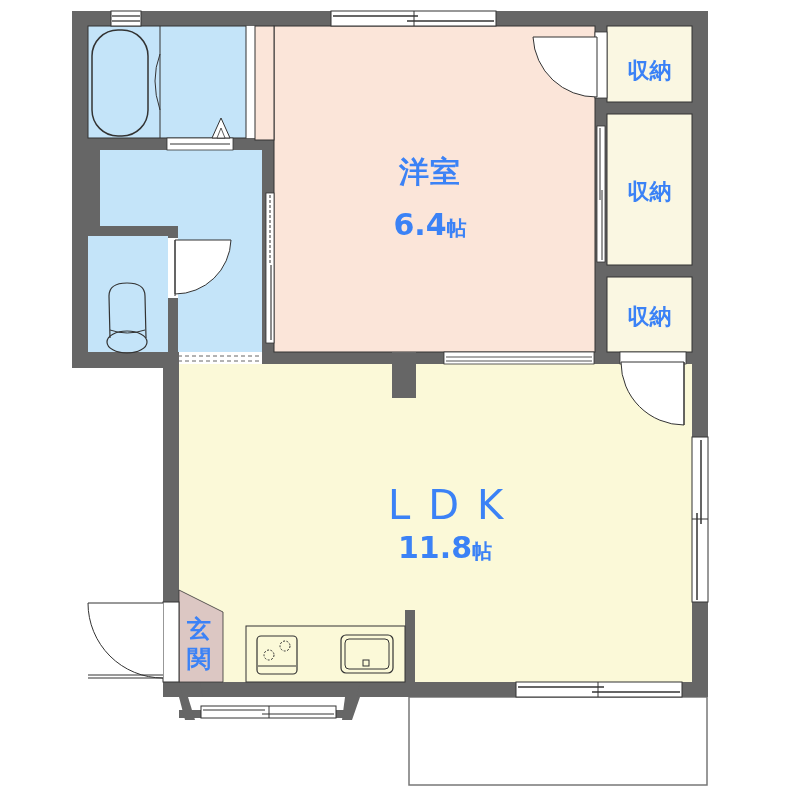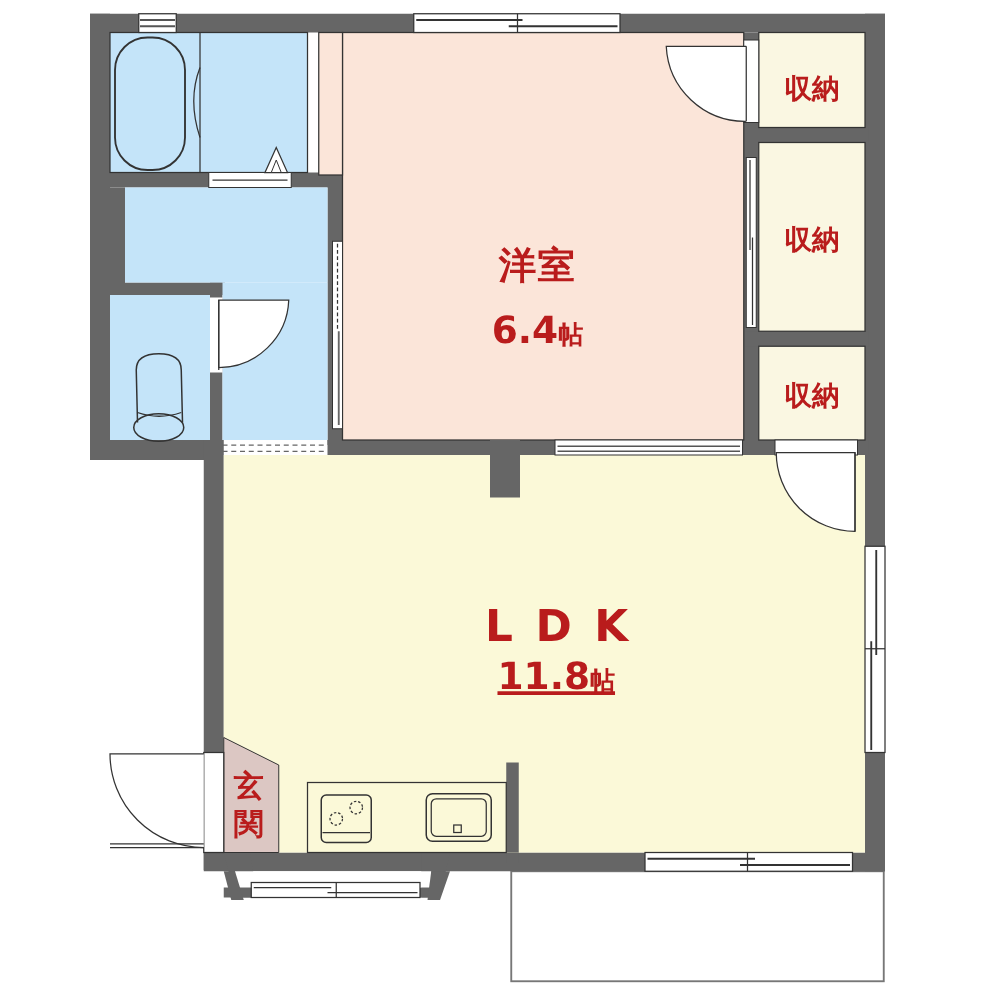--- a/index.html
+++ b/index.html
@@ -1,22 +1,22 @@
 <!DOCTYPE html>
 <html><head>
 <meta charset="utf-8">
 <style>
   html, body { margin:0; padding:0; background:#ffffff; }
   body { width:800px; height:800px; position:relative; overflow:hidden; font-family:"DejaVu Sans", sans-serif; }
   #plan { position:absolute; left:0; top:0; width:800px; height:800px; }
-  .lbl { position:absolute; color:#b91c1c; text-align:center; white-space:nowrap; font-family:"DejaVu Sans", sans-serif; }
-  .room-name { font-size:30px; font-weight:bold; letter-spacing:1px;margin-top:40px; }
+  .lbl { position:absolute; color:#3b82f6; text-align:center; white-space:nowrap; font-family:"DejaVu Sans", sans-serif; }
+  .room-name { font-size:30px; font-weight:bold; letter-spacing:1px; }
   .room-size { font-size:30px; font-weight:bold; }
   .room-size .unit { font-size:20px; font-weight:bold; }
-  .ldk-name { font-size:35px; letter-spacing:18px; font-weight:bold; }
+  .ldk-name { font-size:40px; letter-spacing:18px; font-weight:normal; }
   .storage { font-size:22px; font-weight:bold; }
   .genkan { font-size:24px; font-weight:bold; line-height:30px; width:30px; }
 </style>
 </head>
 <body>
 
 <svg id="plan" viewBox="0 0 800 800" xmlns="http://www.w3.org/2000/svg">
 
   <rect x="409" y="697" width="298" height="88" fill="#ffffff" stroke="#777" stroke-width="1.5"></rect>
 
@@ -196,21 +196,21 @@
 
 <div class="lbl" style="left:374px; top:152px; width:112px;">
   <div class="room-name">洋室</div>
   <div class="room-size" style="margin-top:14px;">
     <span>6.4</span><span class="unit">帖</span>
   </div>
 </div>
 
 <div class="lbl" style="left:370px; top:482px; width:150px;">
   <div class="ldk-name" style="padding-left:18px;">LDK</div>
-  <div class="room-size" style="margin-top:2px;text-decoration:underline;">
+  <div class="room-size" style="margin-top:2px;">
     <span>11.8</span><span class="unit">帖</span>
   </div>
 </div>
 
 <div class="lbl storage" style="left:607px; top:56px; width:85px;">収納</div>
 <div class="lbl storage" style="left:607px; top:177px; width:85px;">収納</div>
 <div class="lbl storage" style="left:607px; top:302px; width:85px;">収納</div>
 
 <div class="lbl genkan" style="left:184px; top:614px;">
   <div>玄</div>

